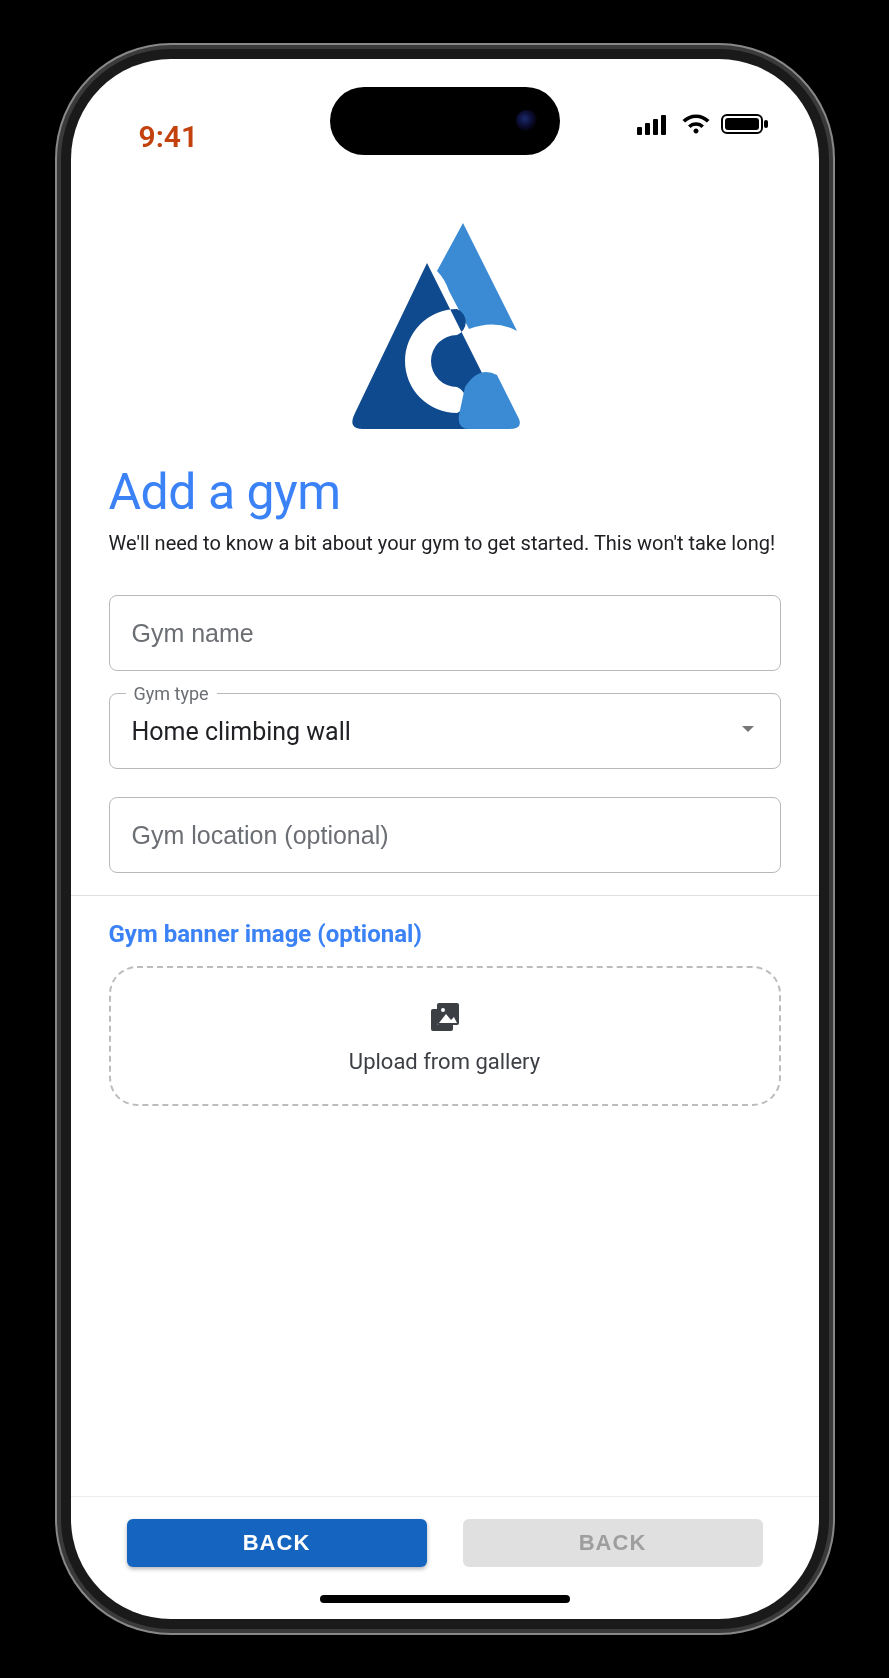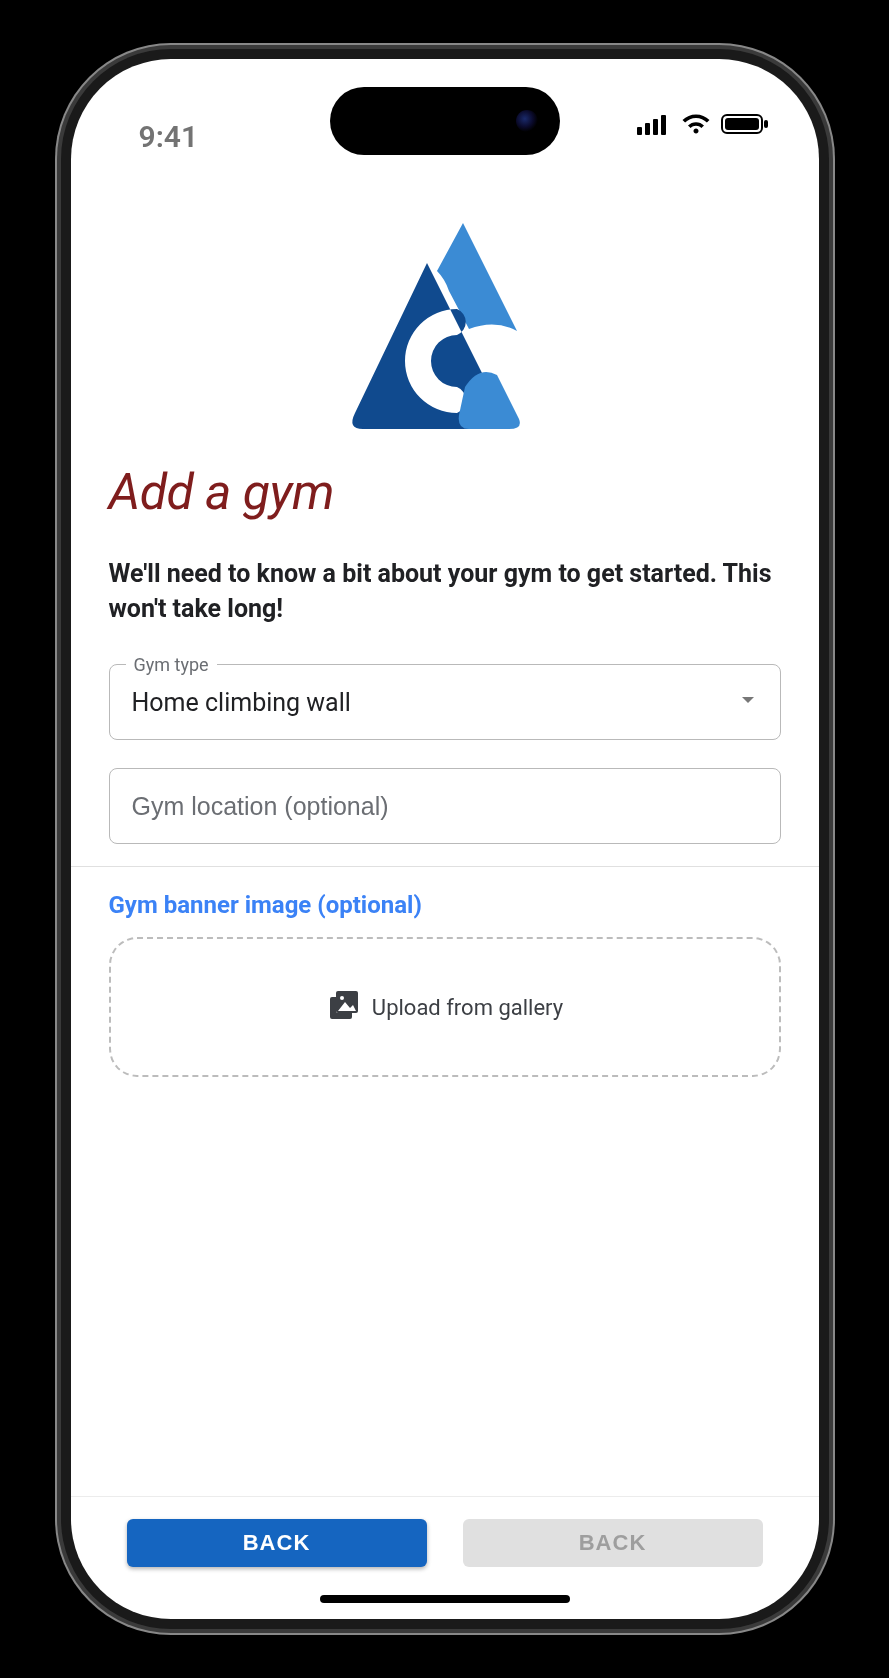--- a/index.html
+++ b/index.html
@@ -50,21 +50,21 @@
     .status-bar {
       position: absolute;
       top: 0; left:0; right:0;
       height: 100px;
       display: flex;
       justify-content: space-between;
       align-items: center;
       padding: 30px 50px 0 68px;
       z-index: 40;
     }
-    .status-time { font-size: 30px; font-weight: 600; color:#737373;margin-top:24px; }
+    .status-time { font-size: 30px; font-weight: 600; color:#c2410c;margin-top:24px; }
     .status-icons { display:flex; align-items:center; gap:10px; }
 
     
     .screen {
       position: absolute;
       inset: 0;
       padding-top: 140px;
       display:flex;
       flex-direction:column;
     }
@@ -72,31 +72,29 @@
       flex:1;
       padding: 0 38px;
       overflow:auto;
     }
 
     .logo-wrap { text-align:center; padding: 20px 0 30px; }
 
     .page-title {
       font-size: 50px;
       font-weight: 400;
-      color: #7f1d1d;
-      margin-bottom: 35px;
+      color: #3b82f6;
+      margin-bottom: 8px;
       letter-spacing: -0.5px;
-      font-style: italic;
     }
     .page-sub {
-      font-size: 25px;
+      font-size: 20px;
       line-height: 1.4;
       color: #202124;
       margin-bottom: 38px;
-      font-weight: bold;
     }
 
     .field {
       position: relative;
       border: 1px solid #b9b9b9;
       border-radius: 8px;
       height: 76px;
       margin-bottom: 22px;
       display:flex;
       align-items:center;
@@ -123,21 +121,21 @@
 
     .divider { height:1px; background:#e0e0e0; margin: 6px -38px 24px; }
 
     .section-label { font-size:24px; font-weight:700; color:#3b82f6; margin-bottom:18px; }
 
     .upload-box {
       border: 2px dashed #bcbcbc;
       border-radius: 28px;
       height: 140px;
       display:flex;
-      flex-direction:row;
+      flex-direction:column;
       align-items:center;
       justify-content:center;
       gap:10px;
       cursor:pointer;
     }
     .upload-label { font-size:22px; color:#3c3f44; }
 
     
     .footer {
       border-top: 1px solid #ececec;
@@ -208,20 +206,23 @@
                    M112 90 A52 52 0 1 0 112 194 L112 194 A14 14 0 0 0 112 168
                    A26 26 0 1 1 112 116 A14 14 0 0 0 112 90 Z" fill="#104a8e" fill-rule="evenodd"></path>
 
           <path d="M120 168 Q134 146 152 156 L174 200 Q178 210 164 210 L124 210 Q112 210 114 196 Z" fill="#3b8bd4"></path>
         </svg>
       </div>
 
       <h1 class="page-title">Add a gym</h1>
       <p class="page-sub">We'll need to know a bit about your gym to get started. This won't take long!</p>
 
+      <div class="field">
+        <input type="text" placeholder="Gym name" style="">
+      </div>
 
       <div class="field select">
         <span class="float-label">Gym type</span>
         <span class="select-val">Home climbing wall</span>
         <span class="chev">
           <svg width="20" height="20" viewBox="0 0 20 20">
               <path d="M4 7 L10 13 L16 7 Z" fill="#777"></path>
             </svg>
         </span>
       </div>

